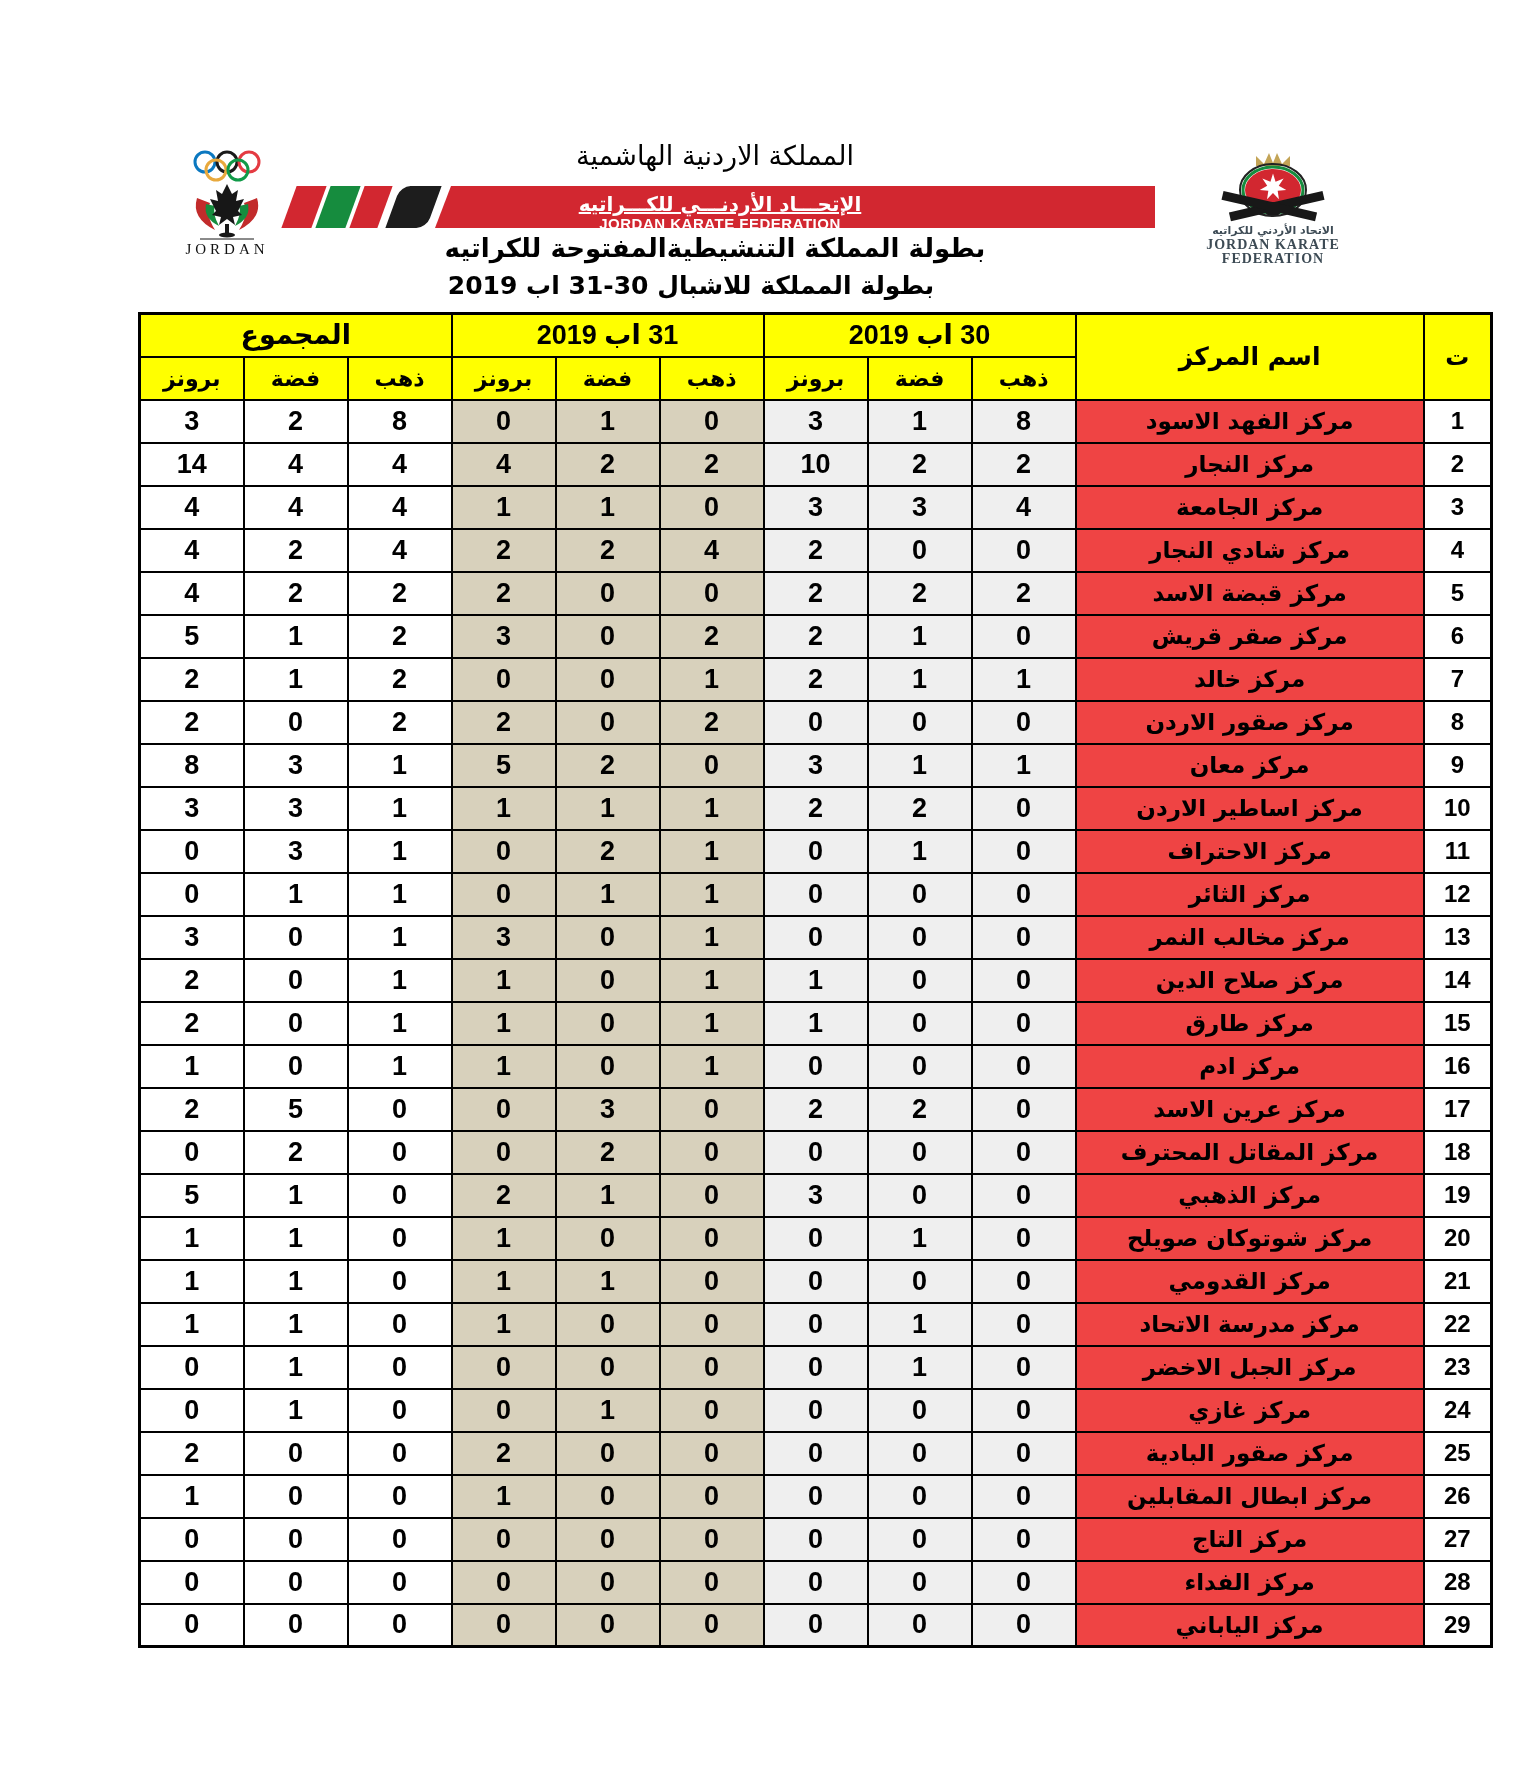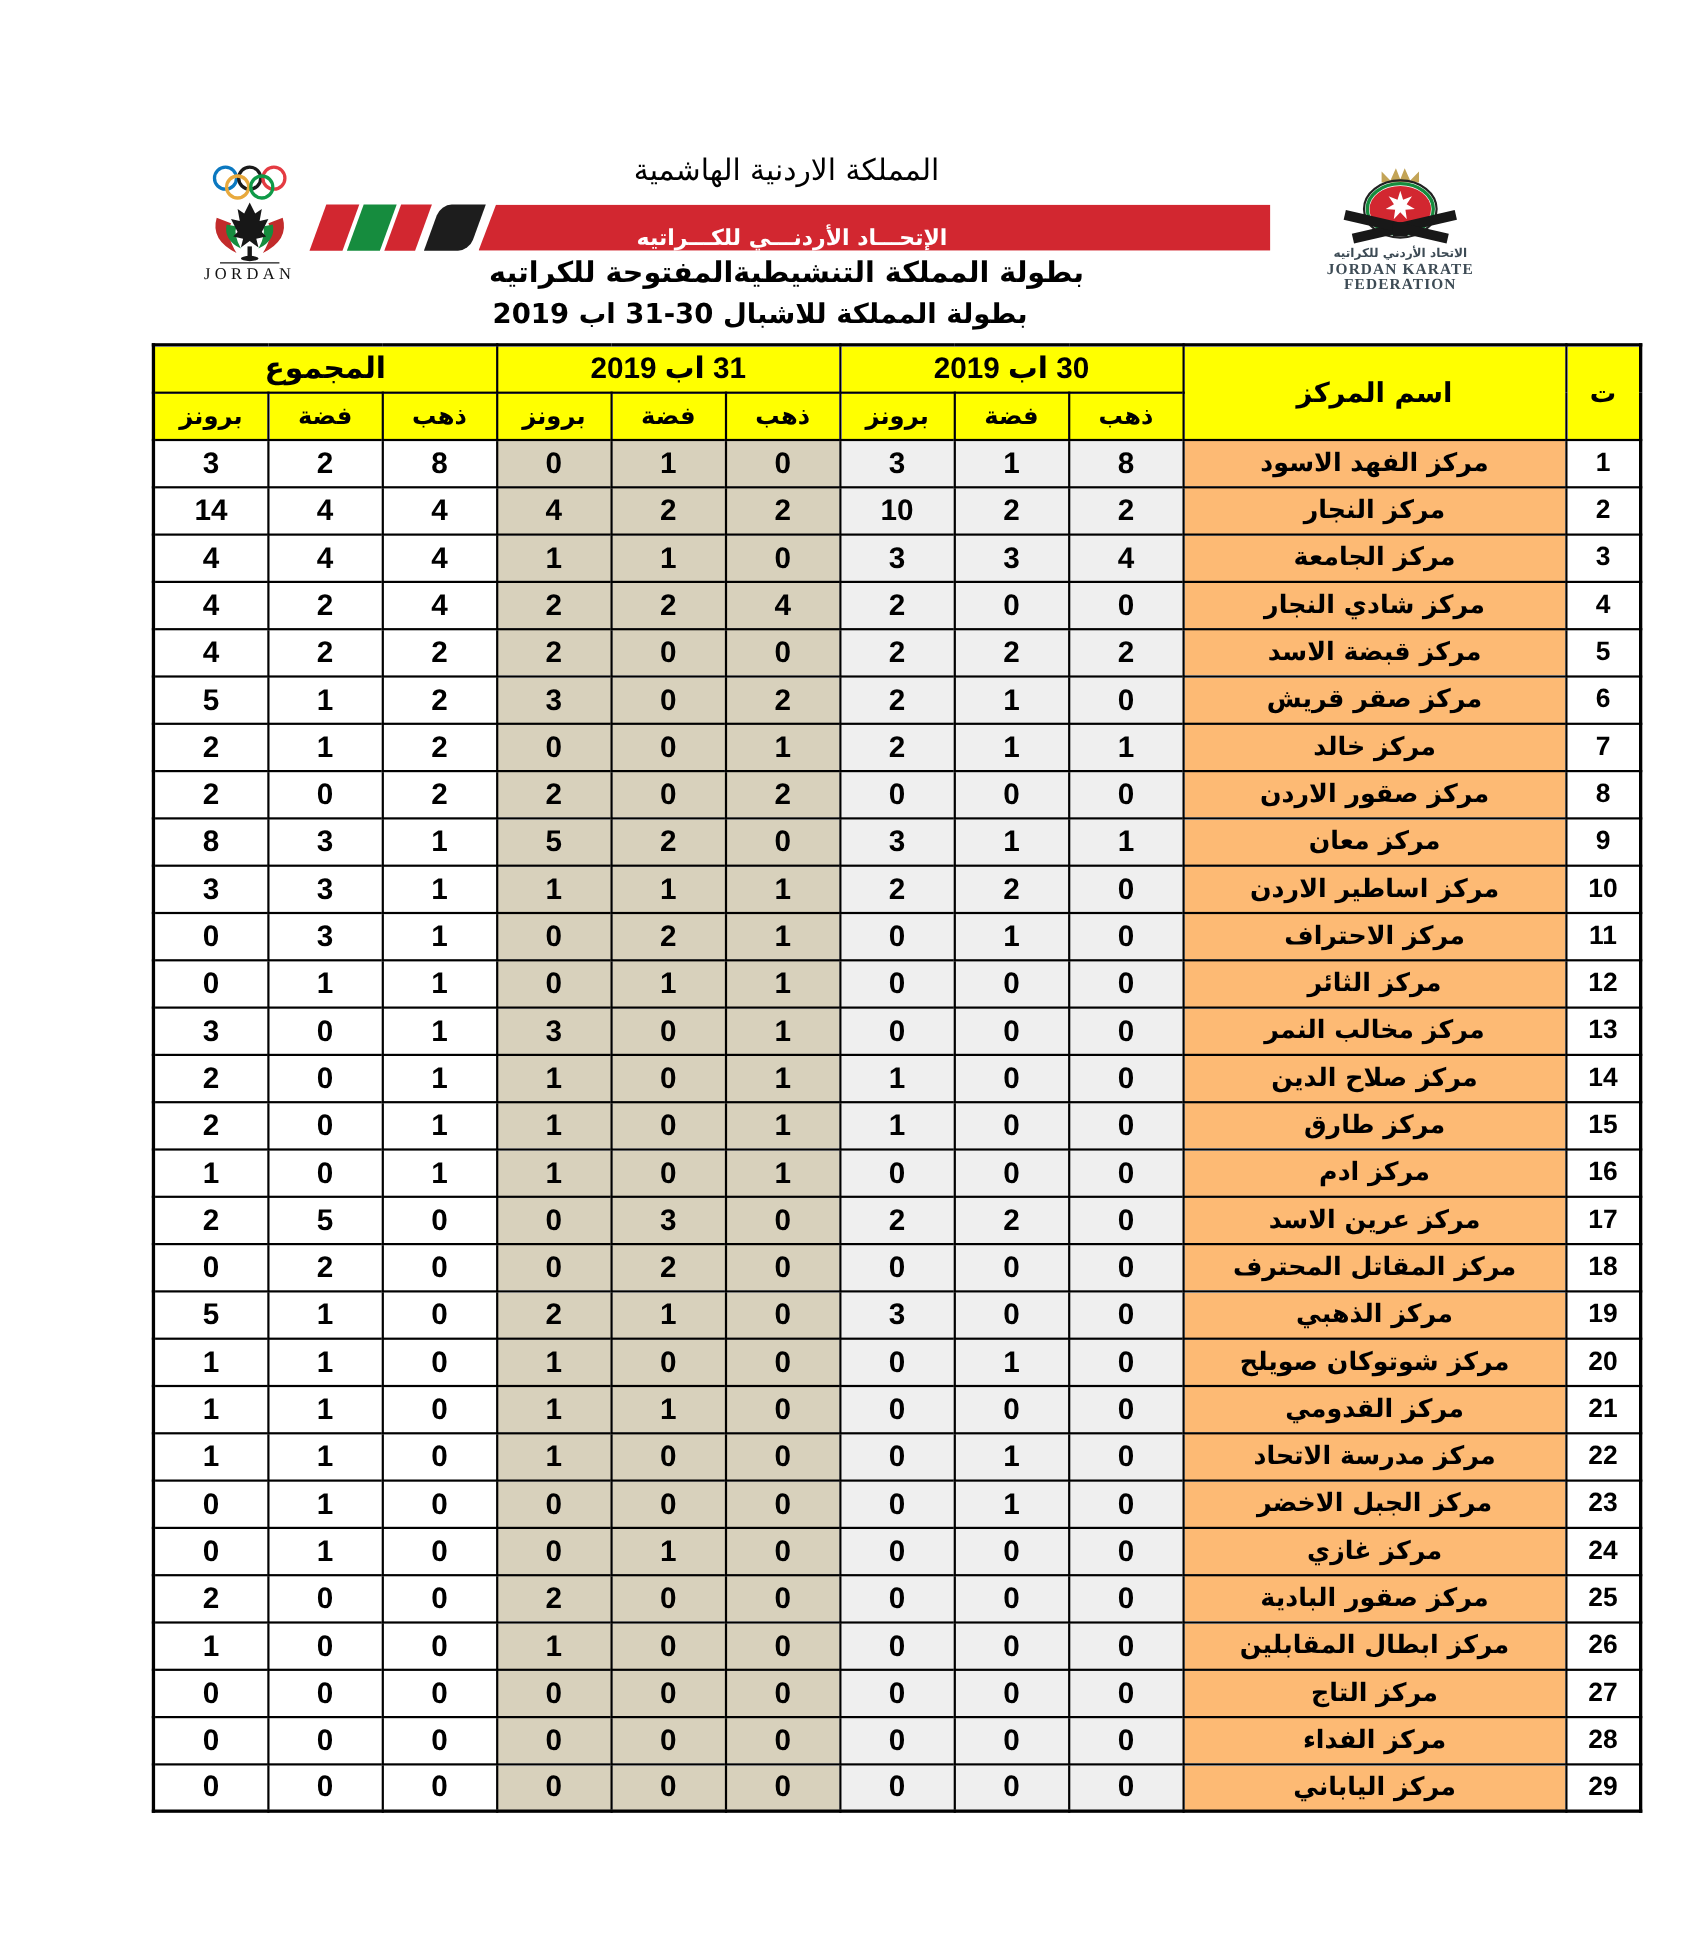--- a/index.html
+++ b/index.html
@@ -17,21 +17,21 @@
   
   .banner{position:absolute;left:285px;top:186px;width:870px;height:42px;}
   .banner .main{position:absolute;left:150px;top:0;right:0;bottom:0;background:#d22730;
     clip-path:polygon(16px 0,100% 0,100% 100%,0 100%);}
   .stripe{position:absolute;top:0;bottom:0;transform:skewX(-20deg);}
   .st-red1{left:4px;width:30px;background:#d22730;}
   .st-green{left:38px;width:30px;background:#168c3e;}
   .st-red2{left:72px;width:28px;background:#d22730;}
   .st-black{left:108px;width:41px;background:#1d1d1d;border-radius:10px 0 10px 0;}
   .banner-text{position:absolute;inset:0;text-align:center;color:#fff;direction:rtl;}
-  .banner-ar{font-size:20px;font-weight:bold;line-height:21px;margin-top:20px;}
+  .banner-ar{font-size:20px;font-weight:bold;line-height:21px;margin-top:8px;text-decoration:underline;}
   .banner-en{font-size:15px;font-weight:bold;letter-spacing:.5px;line-height:17px;
     font-family:"Liberation Sans",sans-serif;}
 
   
   .logo-left{position:absolute;left:165px;top:148px;}
   .logo-right{position:absolute;left:1198px;top:148px;}
 
   
   table.results{position:absolute;left:138px;top:312px;border-collapse:collapse;
     border:3px solid #000;direction:rtl;table-layout:fixed;width:1352px;}
@@ -42,21 +42,21 @@
   .results tr{height:43px;}
   .results th{background:#ffff00;font-weight:bold;}
   .rankh{font-size:24px;}
   .nameh{font-size:25px;}
   .gh{font-size:27px;border-left-width:3px;border-right-width:3px;
     font-family:"Liberation Sans","DejaVu Sans",sans-serif;}
   .mh{font-size:22px;}
   .gold{border-right-width:3px;}
   td.rk{font-size:24px;font-weight:bold;background:#fff;
     font-family:"Liberation Sans","DejaVu Sans",sans-serif;}
-  td.nm{font-size:23px;font-weight:bold;background:#fdba74;}
+  td.nm{font-size:23px;font-weight:bold;background:#ef4444;}
   td.num{font-size:27px;font-weight:bold;
     font-family:"Liberation Sans","DejaVu Sans",sans-serif;}
   td.bg0{background:#efefef;}   
   td.bg1{background:#d8d1bc;}   
   td.bg2{background:#ffffff;}   
 </style>
 </head>
 <body>
 
 <div class="sheet">

